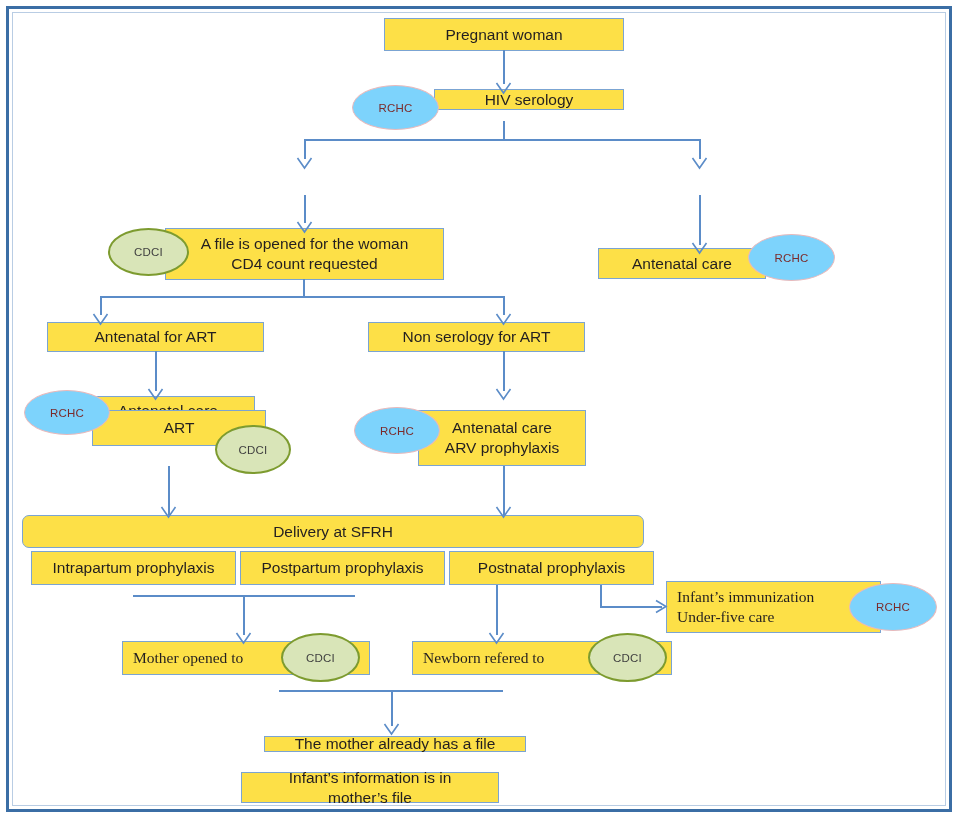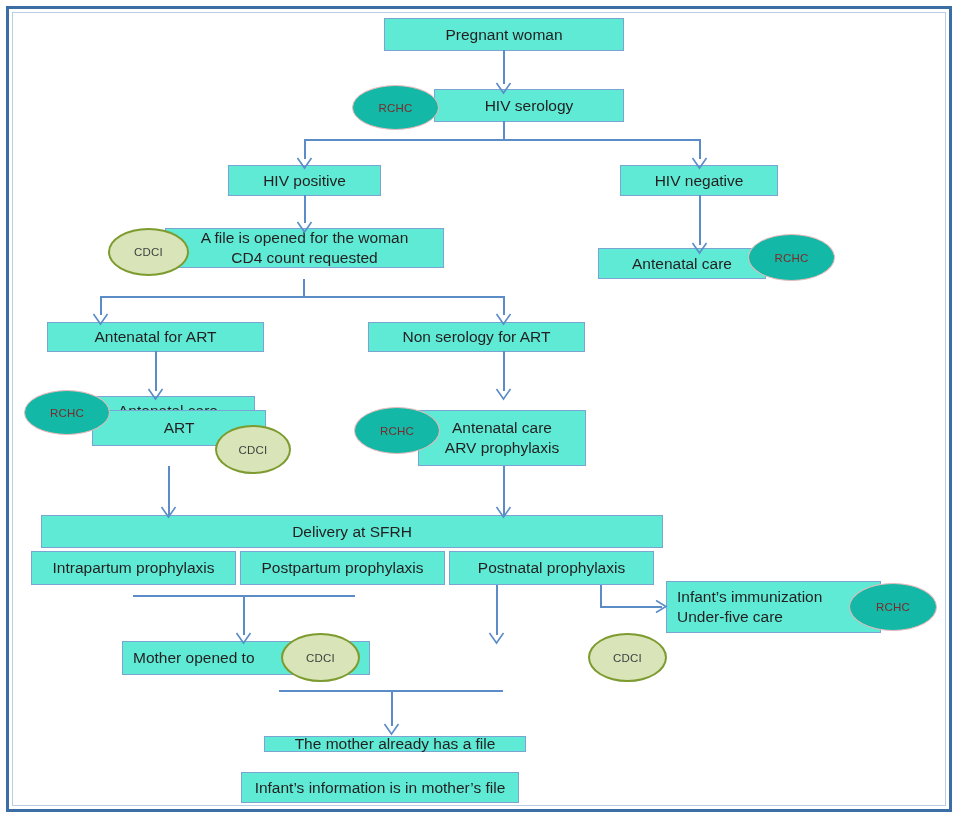--- a/index.html
+++ b/index.html
@@ -37,52 +37,53 @@
     height: 794px;
     border: 1px solid #b9cde4;
     box-sizing: border-box;
     pointer-events: none;
   }
 
   
   .node {
     position: absolute;
     box-sizing: border-box;
-    background: #5eead4;
+    background: #fde047;
     border: 1px solid #7ba4d2;
     color: #231f20;
     font-size: 15.5px;
     line-height: 1.28;
     display: flex;
     align-items: center;
     justify-content: center;
     text-align: center;
-    padding: 2px 6px;
+    padding: 2px 18px;
     white-space: pre-line;
   }
   .node.left-text {
     justify-content: flex-start;
     text-align: left;
     padding-left: 10px;
+    font-family: Liberation Serif, serif;
   }
 
   
   .tag {
     position: absolute;
     box-sizing: border-box;
     border-radius: 50%;
     display: flex;
     align-items: center;
     justify-content: center;
     font-size: 11.5px;
     letter-spacing: 0.2px;
     z-index: 6;
   }
   .tag.rchc {
-    background: #14b8a6;
+    background: #7dd3fc;
     border: 1.5px solid #e9b9bb;
     color: #7b2b2b;
   }
   .tag.cdci {
     background: #d9e5b8;
     border: 2px solid #7d9b2f;
     color: #3f3f3f;
   }
 
   
@@ -214,59 +215,58 @@
   <div class="line hline" style="left:279px; top:690px; width:224px;"></div>
   <div class="line vline" style="left:391px; top:690px; height:36px;"></div>
   <div class="arrow" style="left:383px; top:723px;">
     <svg width="17" height="13">
         <path d="M1.5 1 L8.5 11 L15.5 1" fill="none" stroke="#5b8cc8" stroke-width="1.6"></path>
       </svg>
   </div>
 
   <div class="node" style="left:384px; top:18px; width:240px; height:33px;">Pregnant woman</div>
 
-  <div class="node" style="left:434px; top:89px; width:190px; height:33px;">HIV serology</div>
-
-  <div class="node" style="left:228px; top:165px; width:153px; height:31px;">HIV positive</div>
-
-  <div class="node" style="left:620px; top:165px; width:158px; height:31px;">HIV negative</div>
-
-  <div class="node" style="left:165px; top:228px; width:279px; height:40px;">A file is opened for the woman
+  <div class="node" style="left:434px; top:89px; width:190px; height:21px;">HIV serology</div>
+
+
+
+  <div class="node" style="left:165px; top:228px; width:279px; height:52px;">A file is opened for the woman
 CD4 count requested</div>
 
   <div class="node" style="left:598px; top:248px; width:168px; height:31px;">Antenatal care</div>
 
   <div class="node" style="left:47px; top:322px; width:217px; height:30px;">Antenatal for ART</div>
 
   <div class="node" style="left:368px; top:322px; width:217px; height:30px;">Non serology for ART</div>
 
   <div class="node" style="left:81px; top:396px; width:174px; height:30px;">Antenatal care</div>
 
   <div class="node" style="left:92px; top:410px; width:174px; height:36px;">ART</div>
 
   <div class="node" style="left:418px; top:410px; width:168px; height:56px;">Antenatal care
 ARV prophylaxis</div>
 
-  <div class="node" style="left:41px; top:515px; width:622px; height:33px;">Delivery at SFRH</div>
+  <div class="node" style="left:22px; top:515px; width:622px; height:33px;border-radius:7px;">Delivery at SFRH</div>
 
   <div class="node" style="left:31px; top:551px; width:205px; height:34px;">Intrapartum prophylaxis</div>
 
   <div class="node" style="left:240px; top:551px; width:205px; height:34px;">Postpartum prophylaxis</div>
 
   <div class="node" style="left:449px; top:551px; width:205px; height:34px;">Postnatal prophylaxis</div>
 
   <div class="node left-text" style="left:666px; top:581px; width:215px; height:52px;">Infant’s immunization
 Under-five care</div>
 
   <div class="node left-text" style="left:122px; top:641px; width:248px; height:34px;">Mother opened to</div>
 
+  <div class="node left-text" style="left:412px; top:641px; width:260px; height:34px;">Newborn refered to</div>
 
   <div class="node" style="left:264px; top:736px; width:262px; height:16px;">The mother already has a file</div>
 
-  <div class="node" style="left:241px; top:772px; width:278px; height:31px;text-align:center;">Infant’s information is in mother’s file</div>
+  <div class="node" style="left:241px; top:772px; width:258px; height:31px;text-align:center;">Infant’s information is in mother’s file</div>
 
   <div class="tag rchc" style="left:352px; top:85px; width:87px; height:45px;">RCHC</div>
 
   <div class="tag cdci" style="left:108px; top:228px; width:81px; height:48px;">CDCI</div>
 
   <div class="tag rchc" style="left:748px; top:234px; width:87px; height:47px;">RCHC</div>
 
   <div class="tag rchc" style="left:24px; top:390px; width:86px; height:45px;">RCHC</div>
 
   <div class="tag cdci" style="left:215px; top:425px; width:76px; height:49px;">CDCI</div>

